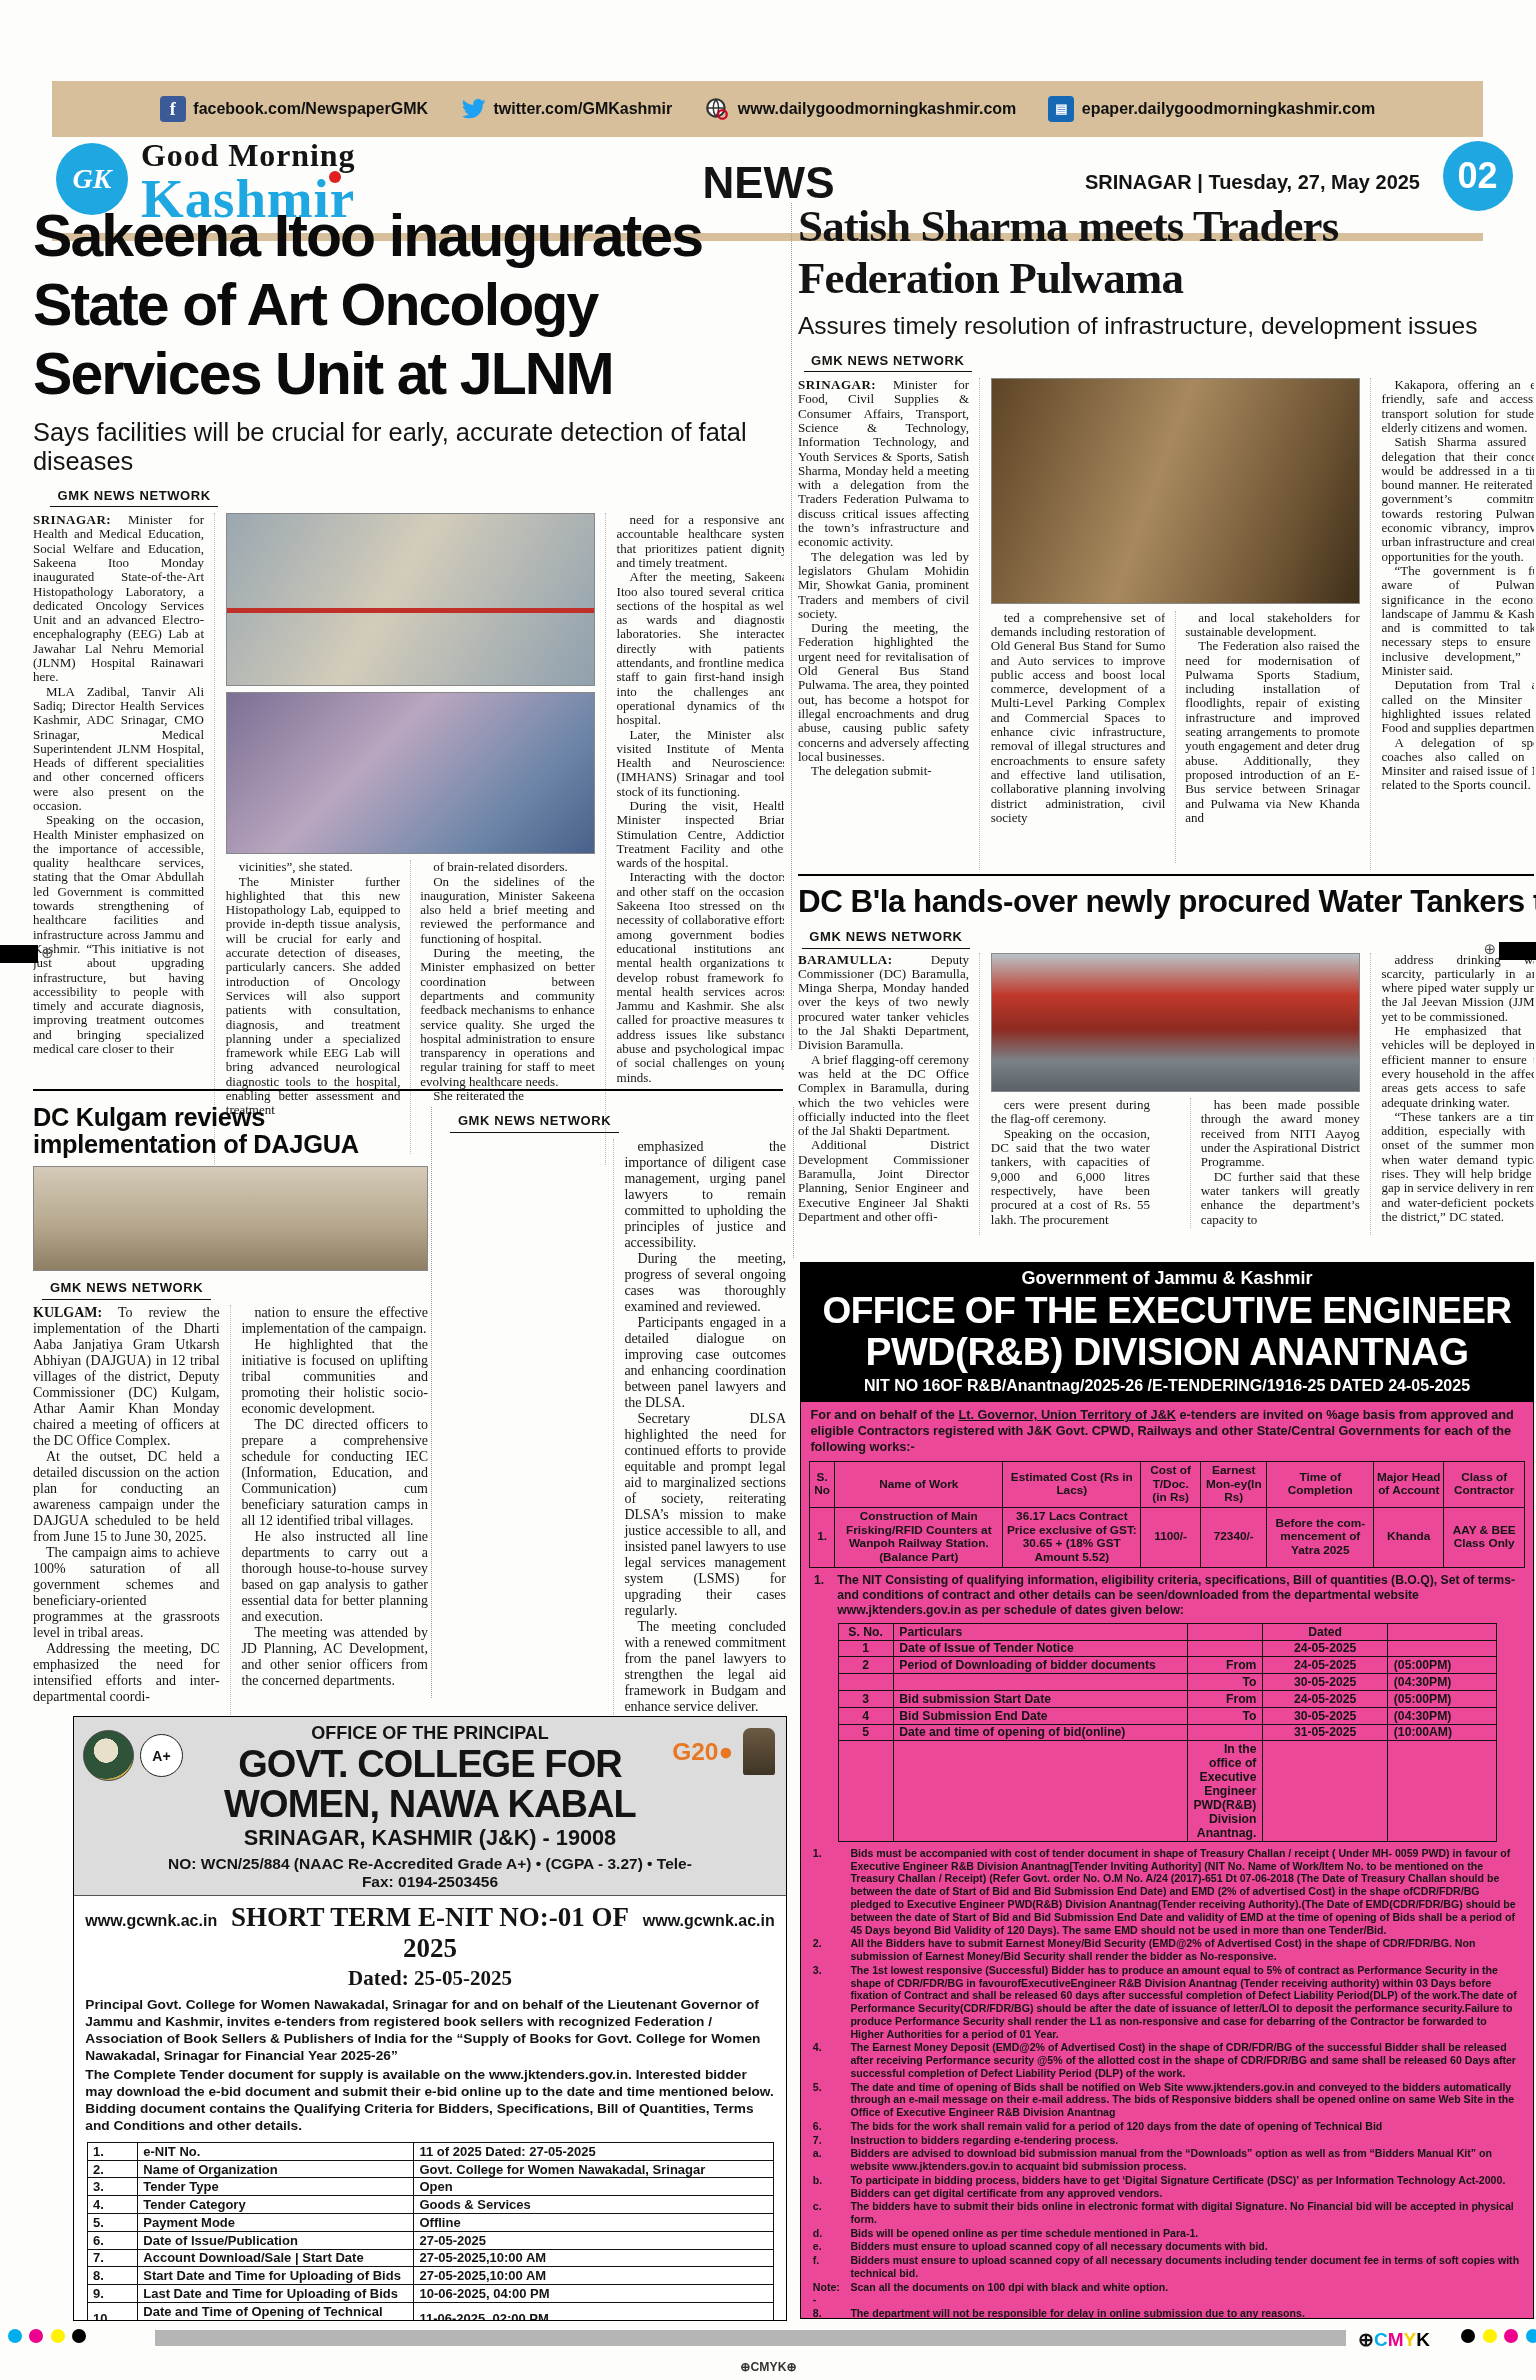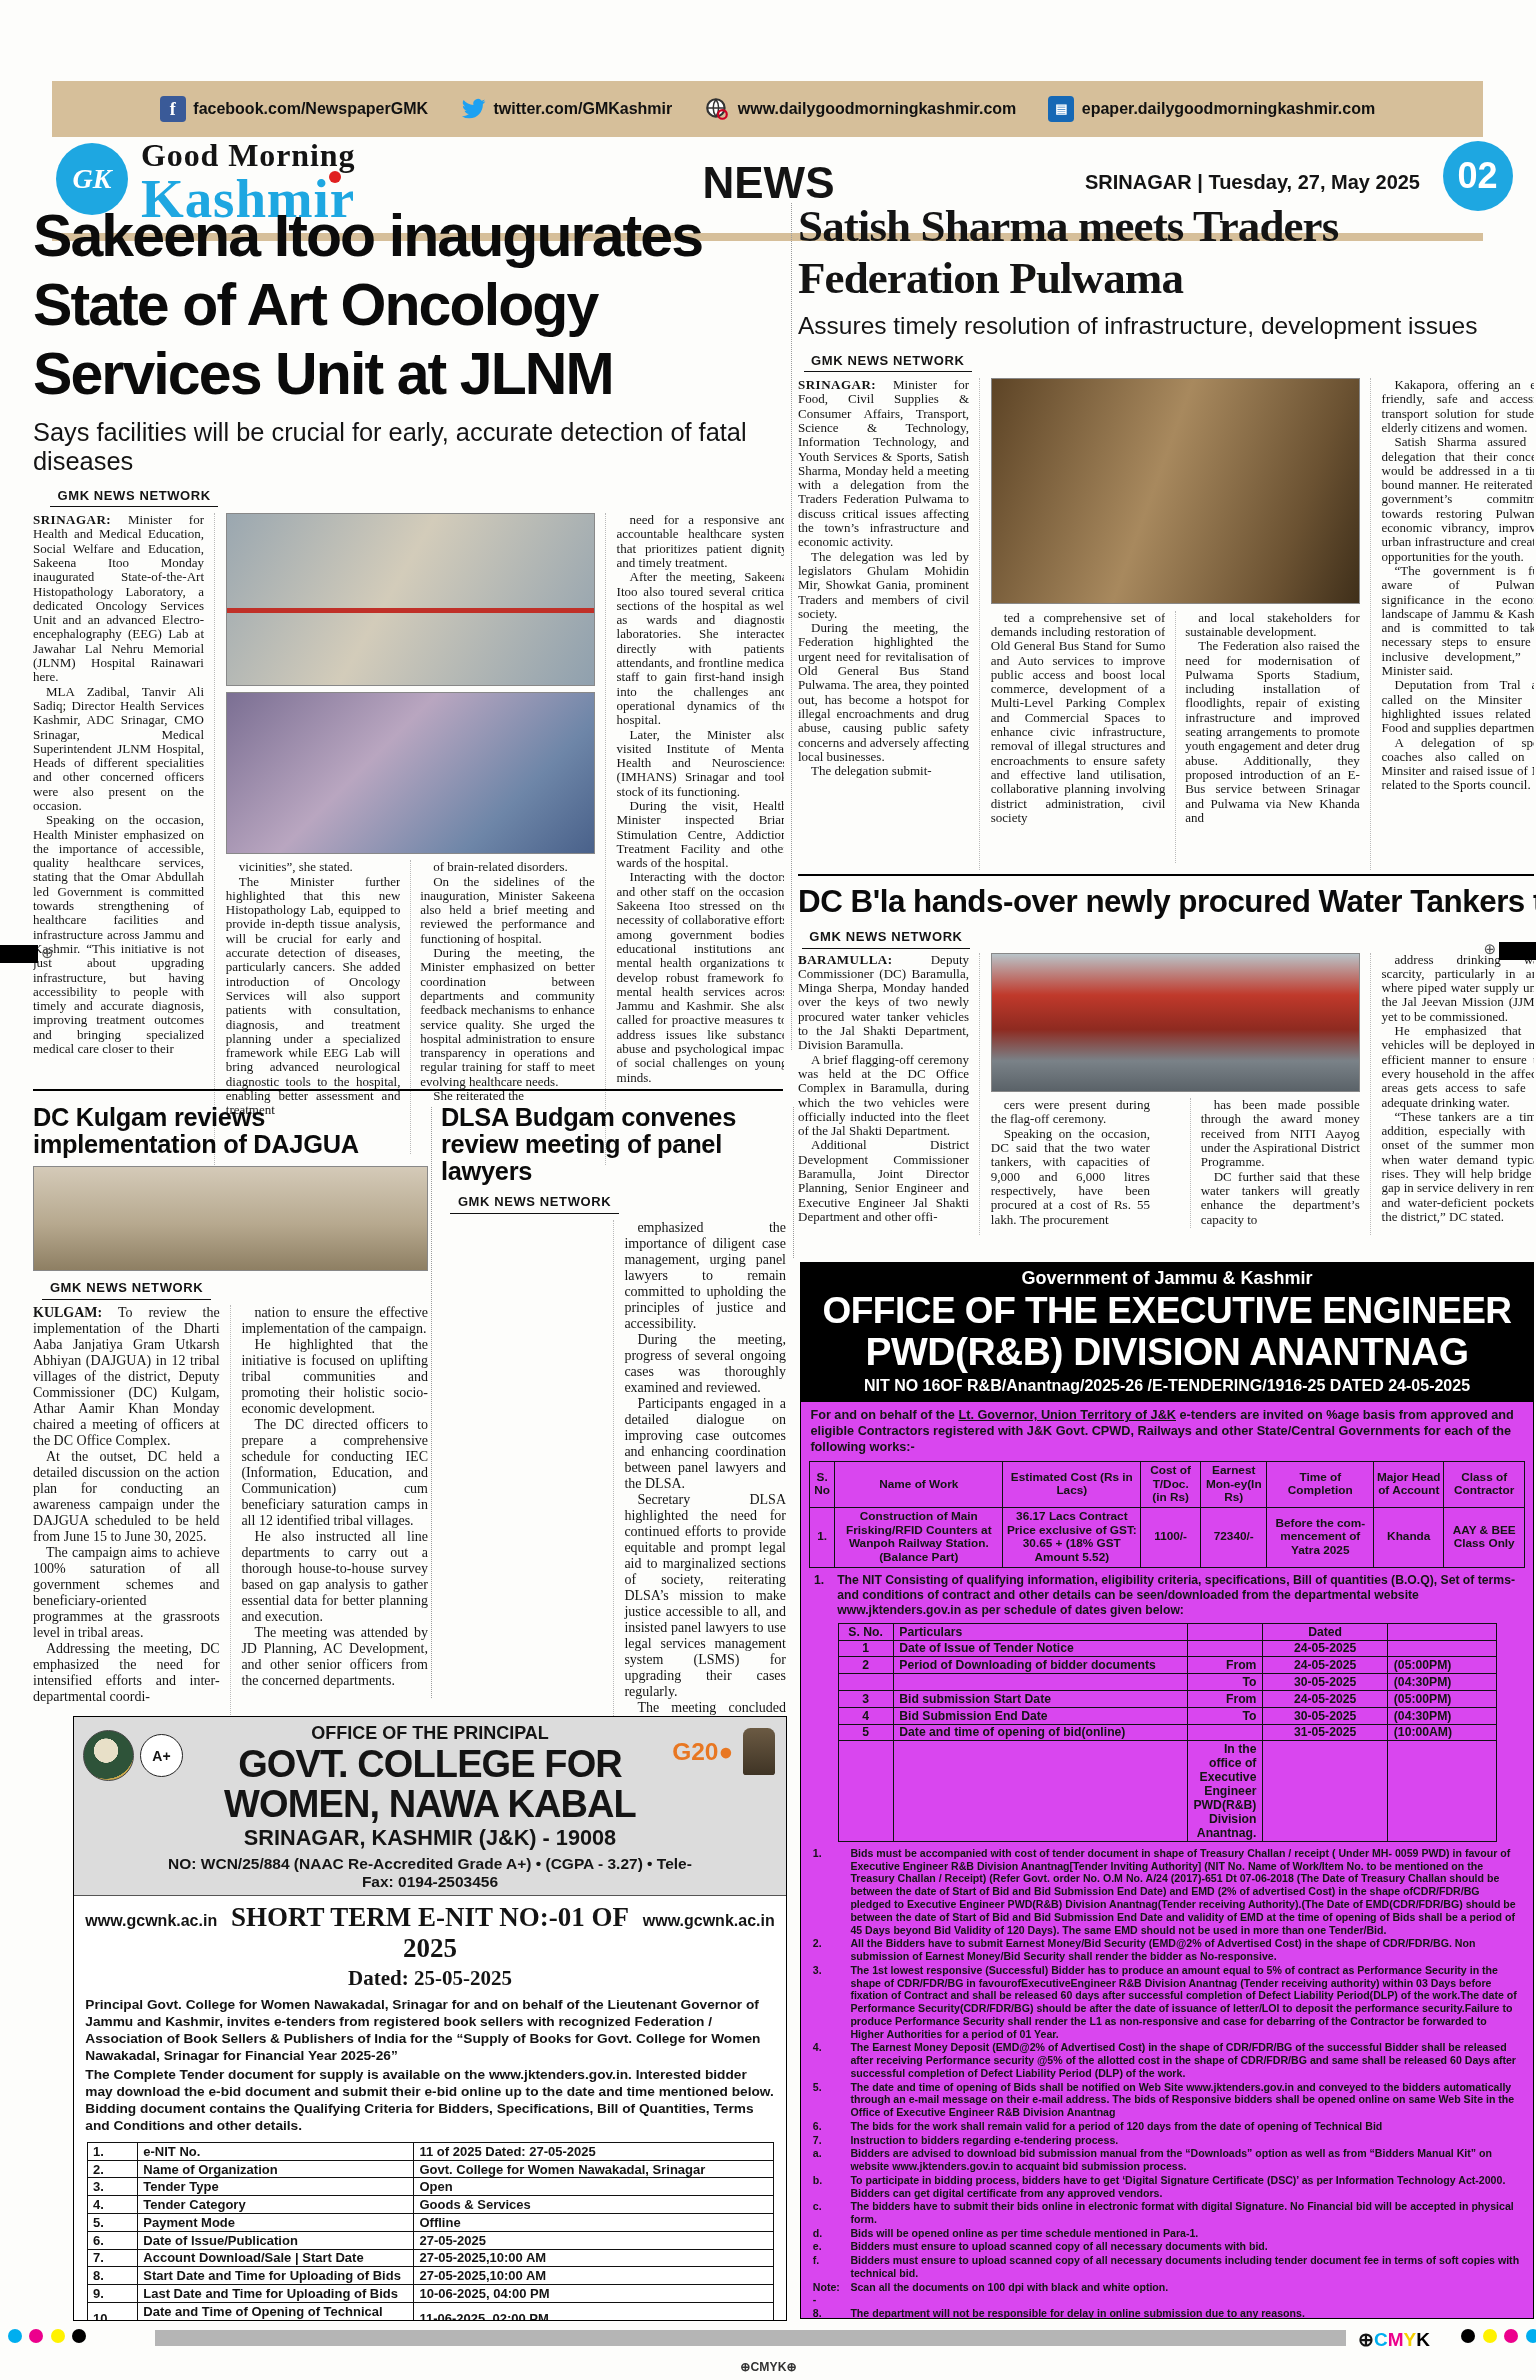--- a/index.html
+++ b/index.html
@@ -110,21 +110,21 @@
   .col-dated{text-align:center;font:700 21px "Liberation Serif",serif;margin-top:1.9px;}
   .col-paras{font:600 13.7px/17px "Liberation Sans",sans-serif;padding:5.6px 11.3px 1.9px 11.3px;text-align:left;}
   .col-paras p{margin:0 0 1.9px 0;}
   .college-table{width:687px;margin:3.8px auto 0 auto;border-collapse:collapse;
                  font:700 13px/15px "Liberation Sans",sans-serif;}
   .college-table td{border:1.4px solid #111;padding:0.9px 5.6px;}
   .college-table td:first-child{width:38px;}
   .college-table td:nth-child(2){width:264px;}
   
   .pwd{position:absolute;left:800px;top:1262px;width:734px;height:1057px;border:1.9px solid #000;
-       box-sizing:border-box;overflow:hidden;background:#d946ef;}
+       box-sizing:border-box;overflow:hidden;background:#ec4899;}
   .pwd-band{background:#000;color:#fff;text-align:center;padding:4.7px 0 6.6px 0;}
   .pwd-govt{font:700 18px "Liberation Sans",sans-serif;}
   .pwd-office1{font:900 37px/40px "Liberation Sans",sans-serif;letter-spacing:-0.5px;margin-top:1.9px;}
   .pwd-office2{font:900 39px/41px "Liberation Sans",sans-serif;letter-spacing:-0.5px;}
   .pwd-nit{font:700 16px "Liberation Sans",sans-serif;margin-top:5.6px;}
   .pwd-intro{font:600 12.7px/16px "Liberation Sans",sans-serif;padding:5.6px 9.4px 1.9px 9.4px;}
   .pwd-intro u{text-decoration:underline;}
   .work-table{width:716px;margin:3.8px auto 0 auto;border-collapse:collapse;text-align:center;
               font:700 11.8px/13.7px "Liberation Sans",sans-serif;}
   .work-table td{border:1.4px solid #111;padding:1.9px 2.8px;}
@@ -322,21 +322,20 @@
           <p>nation to ensure the effective implementation of the campaign.</p>
           <p>He highlighted that the initiative is focused on uplifting tribal communities and promoting their holistic socio-economic development.</p>
           <p>The DC directed officers to prepare a comprehensive schedule for conducting IEC (Information, Education, and Communication) cum beneficiary saturation camps in all 12 identified tribal villages.</p>
           <p>He also instructed all line departments to carry out a thorough house-to-house survey based on gap analysis to gather essential data for better planning and execution.</p>
           <p>The meeting was attended by JD Planning, AC Development, and other senior officers from the concerned departments.</p>
         </div>
     </div>
   </section>
 
   <section class="art-dlsa">
-    <h2 class="headline-sans kd-head" style="margin:0;">DLSA Budgam convenes review meeting of panel lawyers</h2>
     <div class="kd-byline-row" style="margin-top:7.5px;"><span class="byline">GMK NEWS NETWORK</span></div>
     <div class="kd-cols dlsa-cols">
       <div class="kd-col"></div>
       <div class="kd-col">
           <p>emphasized the importance of diligent case management, urging panel lawyers to remain committed to upholding the principles of justice and accessibility.</p>
           <p>During the meeting, progress of several ongoing cases was thoroughly examined and reviewed.</p>
           <p>Participants engaged in a detailed dialogue on improving case outcomes and enhancing coordination between panel lawyers and the DLSA.</p>
           <p>Secretary DLSA highlighted the need for continued efforts to provide equitable and prompt legal aid to marginalized sections of society, reiterating DLSA’s mission to make justice accessible to all, and insisted panel lawyers to use legal services management system (LSMS) for upgrading their cases regularly.</p>
           <p>The meeting concluded with a renewed commitment from the panel lawyers to strengthen the legal aid framework in Budgam and enhance service deliver.</p>
         </div>

